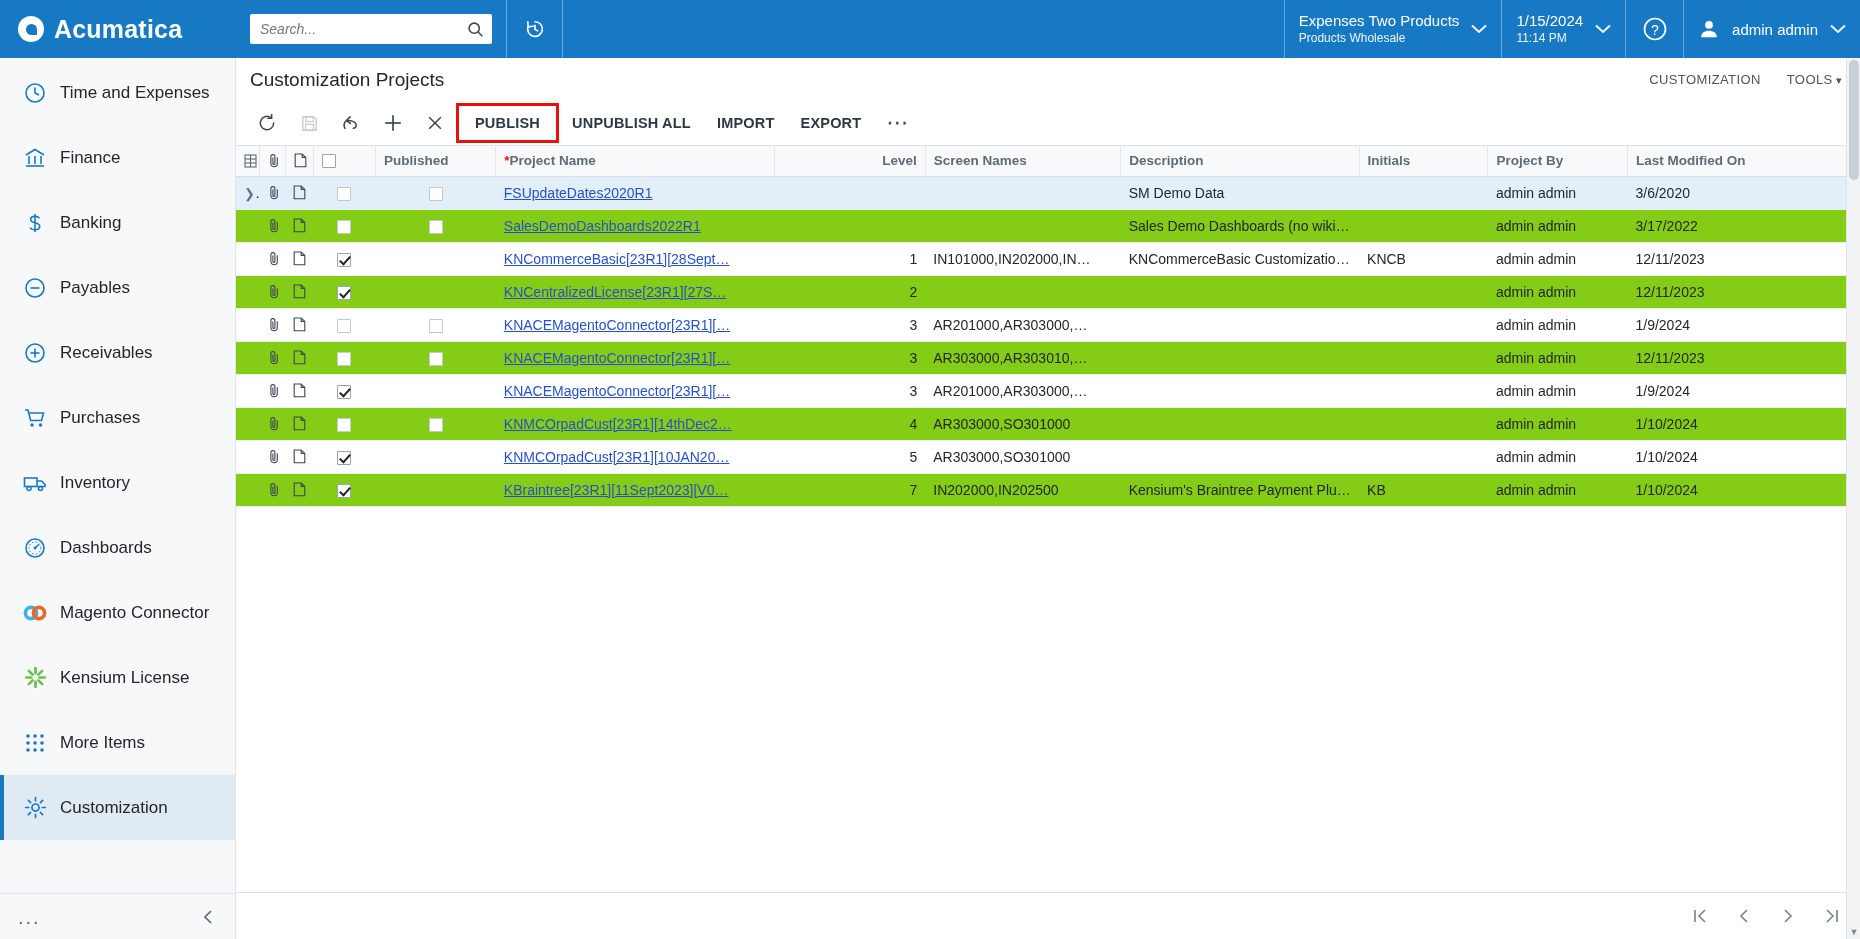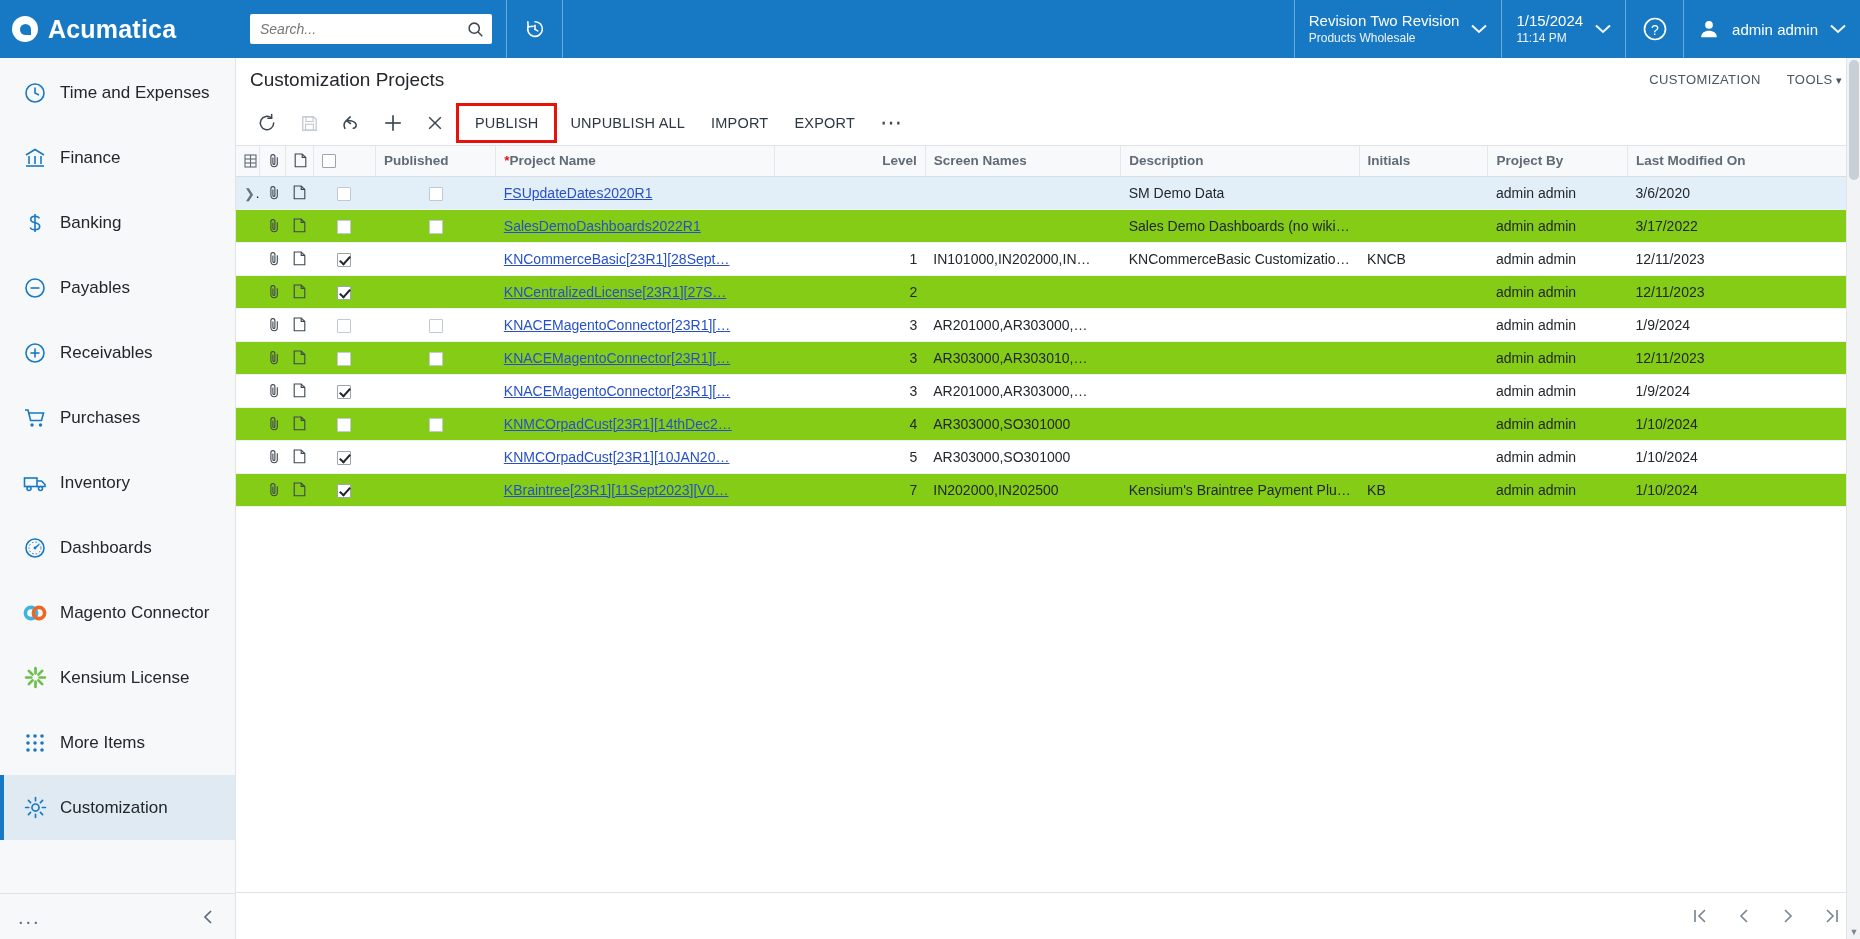--- a/index.html
+++ b/index.html
@@ -11,21 +11,21 @@
   }
   .app { position: relative; width: 1860px; height: 939px; display: flex; flex-direction: column; }
 
   
   .topbar {
     height: 58px; background: #1779c4; display: flex; align-items: stretch;
     flex: 0 0 58px; color: #fff;
   }
   .brand {
     width: 236px; display: flex; align-items: center; gap: 10px;
-    padding-left: 12px; flex: 0 0 236px;
+    padding-left: 18px; flex: 0 0 236px;
   }
   .brand-mark {
     width: 26px; height: 26px; border-radius: 50%; background: #ffffff;
     display: flex; align-items: center; justify-content: center; flex: 0 0 26px;
   }
   .brand-mark i {
     display: block; width: 11px; height: 11px; background: #1779c4;
     border-radius: 50% 50% 0 50%; transform: rotate(0deg);
   }
   .brand-text { font-size: 25px; font-weight: 700; letter-spacing: .2px; }
@@ -96,21 +96,21 @@
     height: 44px; display: flex; align-items: center; gap: 0; padding-left: 10px;
     position: relative;
   }
   .tb-ico {
     width: 42px; height: 38px; display: flex; align-items: center; justify-content: center;
     cursor: pointer; color: #3b4651;
   }
   .tb-ico.disabled { color: #c4cbd2; cursor: default; }
   .tb-text {
     height: 38px; display: flex; align-items: center; padding: 0 13px;
-    font-size: 14.5px; color: #2e3842; cursor: pointer; letter-spacing: .2px;
+    font-size: 14.5px; color: #2e3842; cursor: pointer; letter-spacing: .2px; font-weight: bold;
   }
   .tb-text.highlight {
     border: 3px solid #e8120c; padding: 0 16px; height: 40px;
   }
   .tb-ellipsis { font-size: 22px; color: #3b4651; padding: 0 12px; cursor: pointer; line-height: 0.6; }
 
   
   .grid-wrap { flex: 1; min-height: 0; display: flex; flex-direction: column;
                border-top: 1px solid #dfe3e6; }
   table.grid { width: 100%; border-collapse: collapse; table-layout: fixed; }
@@ -194,21 +194,21 @@
           <polyline points="4.2,4 4.5,9.6 10,9" fill="none" stroke="#fff" stroke-width="1.7" stroke-linecap="round"></polyline>
           <line x1="12" y1="8" x2="12" y2="12.4" stroke="#fff" stroke-width="1.7" stroke-linecap="round"></line>
           <line x1="12" y1="12.4" x2="15" y2="14" stroke="#fff" stroke-width="1.7" stroke-linecap="round"></line>
         </svg>
     </div>
 
     <div class="topbar-spacer"></div>
 
     <div class="tb-cell">
       <span class="tb-two-line">
-        <span class="tb-l1">Revision Two Revision</span>
+        <span class="tb-l1">Expenses Two Products</span>
         <span class="tb-l2">Products Wholesale</span>
       </span>
       <span class="chev">
         <svg width="16" height="10" viewBox="0 0 16 10">
             <polyline points="1,1.5 8,8 15,1.5" fill="none" stroke="#fff" stroke-width="2"></polyline>
           </svg>
       </span>
     </div>
 
     <div class="tb-cell">

